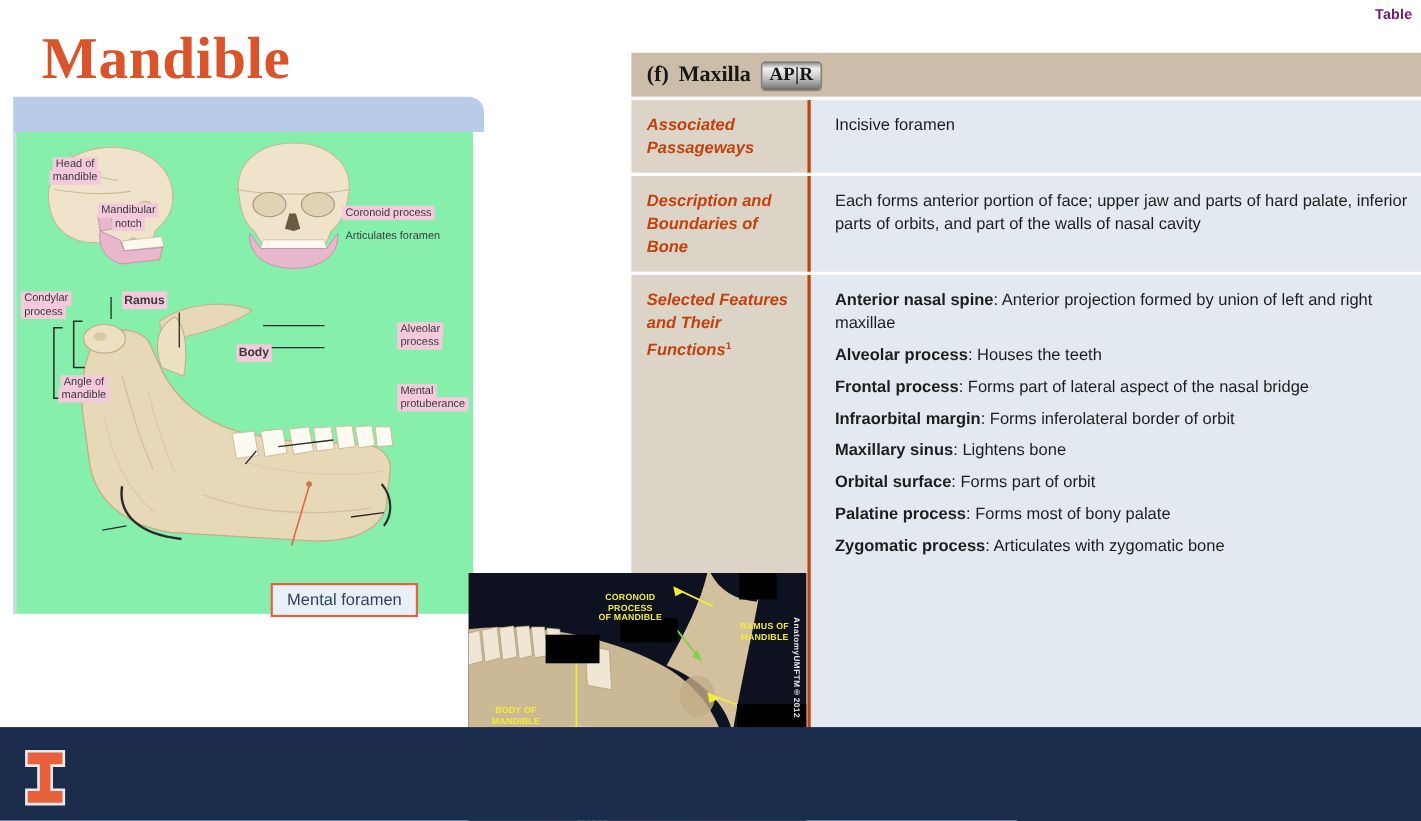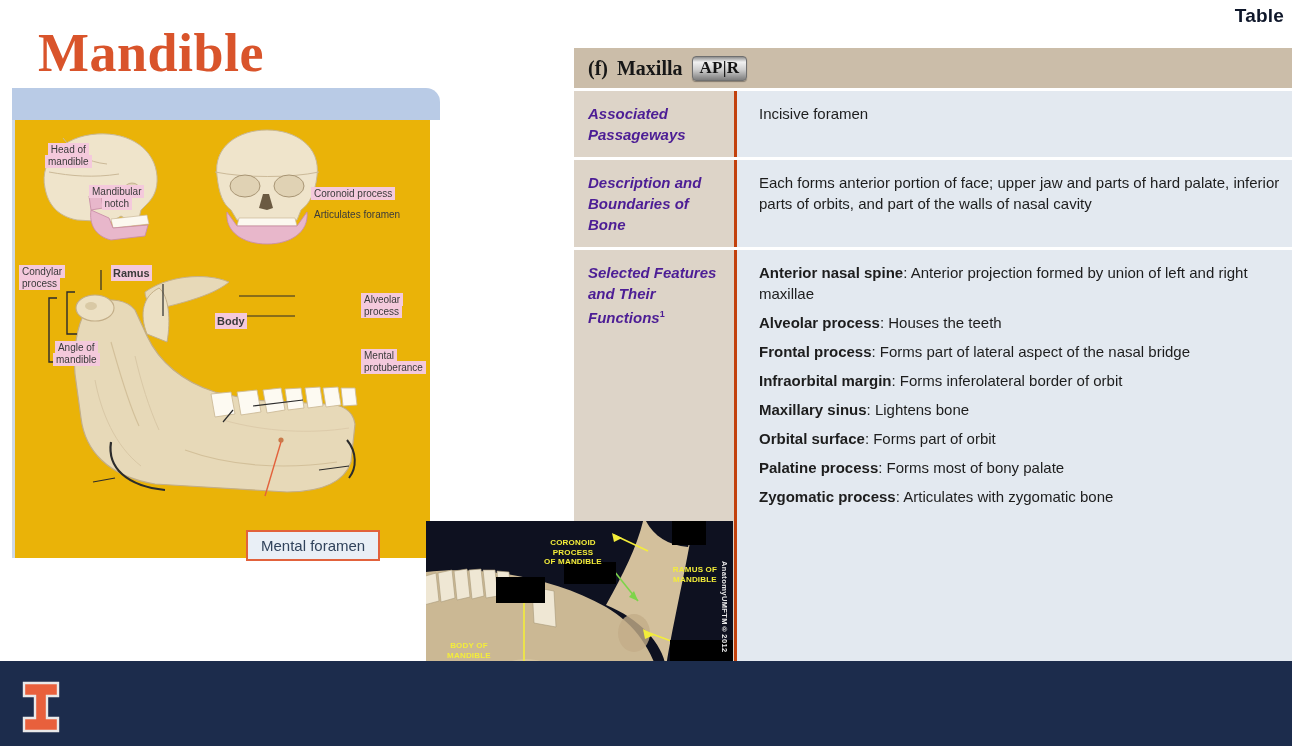--- a/index.html
+++ b/index.html
@@ -7,21 +7,21 @@
   body {
     width: 1292px; height: 746px;
     position: relative; overflow: hidden;
     background: #ffffff;
     font-family: "Liberation Sans", sans-serif;
   }
 
   
   #table-tag {
     position: absolute; top: 5px; right: 8px;
-    font-size: 19px; font-weight: bold; color: #0f172a;
+    font-size: 13px; font-weight: bold; color: #701a75;
     letter-spacing: .2px;
   }
 
   
   #slide-title {
     position: absolute; left: 38px; top: 22px;
     font-family: "Liberation Serif", serif;
     font-weight: bold; font-size: 54px;
     color: #d9542b; letter-spacing: .5px;
   }
@@ -31,21 +31,21 @@
     position: absolute; left: 12px; top: 88px;
     width: 428px; height: 470px;
   }
   #figure-header {
     position: absolute; left: 0; top: 0; width: 428px; height: 32px;
     background: #b9cbe6;
     border-top-right-radius: 14px;
   }
   #figure-body {
     position: absolute; left: 0; top: 32px; width: 418px; height: 438px;
-    background: #eab308;
+    background: #86efac;
     border-left: 3px solid #cfd9e6;
   }
   .fig-svg { position: absolute; left: 0; top: 0; }
 
   
   .fig-label {
     position: absolute;
     font-size: 10px; line-height: 11.5px;
     color: #3a3a3a; font-family: "Liberation Sans", sans-serif;
   }
@@ -84,21 +84,21 @@
     border: 1px solid #6f6f6f; border-radius: 4px;
     font-family: "Liberation Serif", serif; font-weight: bold;
     font-size: 17px; color: #141414; letter-spacing: .3px;
     box-shadow: 0 1px 1px rgba(0,0,0,.35);
   }
   .trow { display: flex; border-top: 3px solid #ffffff; }
   .tlabel {
     width: 160px; flex: 0 0 160px; background: #ddd4c8;
     padding: 12px 4px 12px 14px;
     font-style: italic; font-weight: bold; font-size: 15px;
-    line-height: 21px; color: #4c1d95;
+    line-height: 21px; color: #c2410c;
   }
   .tlabel sup { font-size: 9px; font-style: normal; }
   .tvalue {
     flex: 1; background: #e3e9f0;
     padding: 12px 10px 12px 22px;
     font-size: 15px; line-height: 21px; color: #1d1d1d;
     border-left: 3px solid #c2410c;
   }
   .tvalue p { margin: 0 0 8px 0; }
   .tvalue p:last-child { margin-bottom: 0; }

